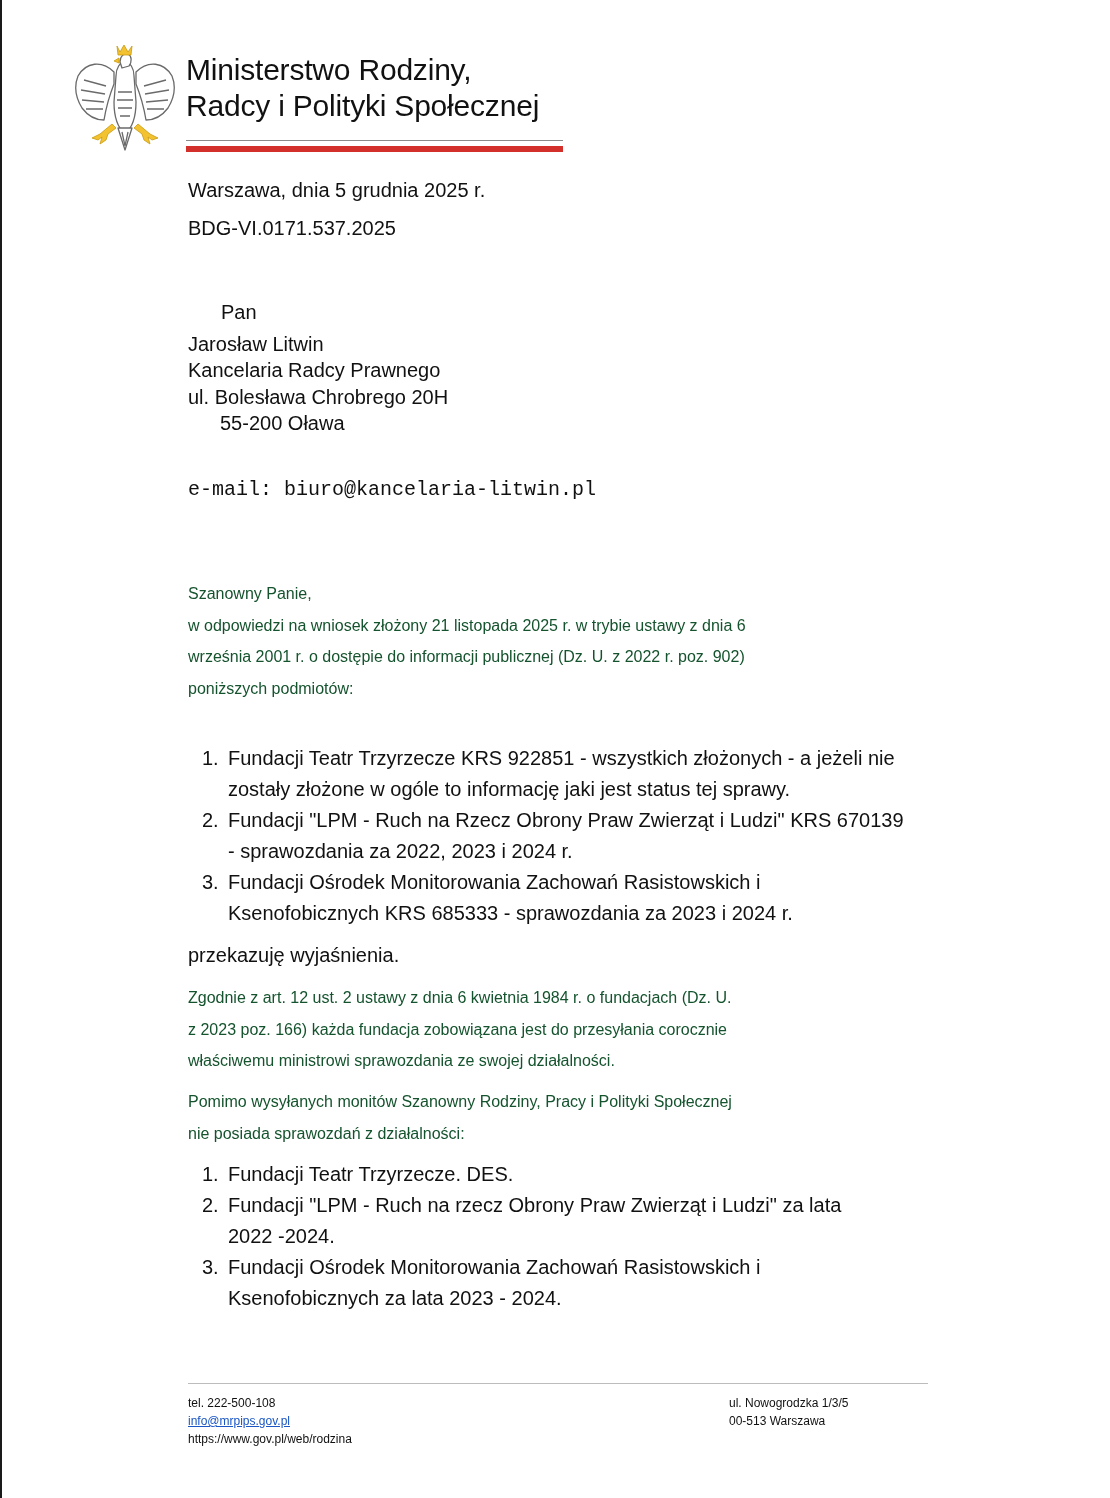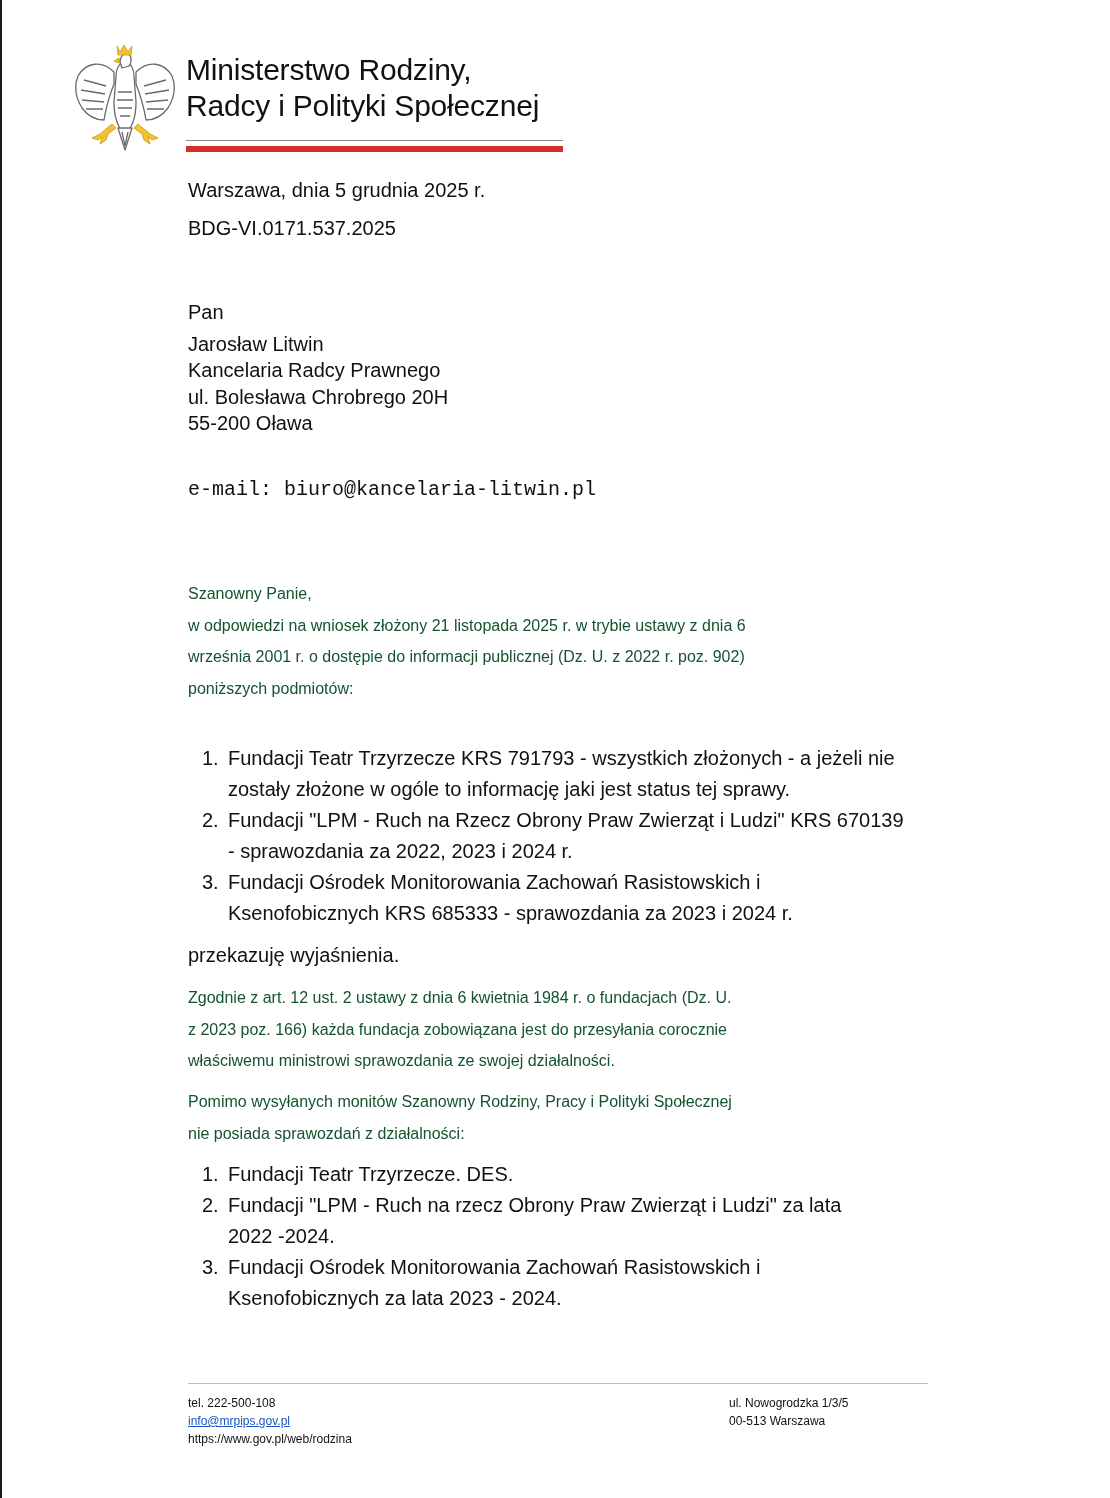--- a/index.html
+++ b/index.html
@@ -62,39 +62,39 @@
   <div>Ministerstwo Rodziny,</div>
   <div>Radcy i Polityki Społecznej</div>
 </div>
 <div class="rule-grey"></div>
 <div class="rule-red"></div>
 
 <div class="text" style="top:177px;">Warszawa, dnia 5 grudnia 2025 r.</div>
 <div class="text" style="top:215px;">BDG-VI.0171.537.2025</div>
 
 <div>
-  <div class="text" style="top:299px;">Pan</div>
+  <div class="text" style="top:299px;margin-left:33px;">Pan</div>
   <div class="text" style="top:331px;">Jarosław Litwin</div>
   <div class="text" style="top:357px;">Kancelaria Radcy Prawnego</div>
   <div class="text" style="top:384px;">ul. Bolesława Chrobrego 20H</div>
-  <div class="text" style="top:410px;">55-200 Oława</div>
+  <div class="text" style="top:410px;margin-left:32px;">55-200 Oława</div>
   <div class="text" style="top:477px;font-family:Liberation Mono, monospace;">e-mail: biuro@kancelaria-litwin.pl</div>
 </div>
 
 <div class="para" style="top:578px;">
   <p>Szanowny Panie,</p>
   <p>w odpowiedzi na wniosek złożony 21 listopada 2025 r. w trybie ustawy z dnia 6</p>
   <p>września 2001 r. o dostępie do informacji publicznej (Dz. U. z 2022 r. poz. 902)</p>
   <p>poniższych podmiotów:</p>
 </div>
 
 <ol class="list" style="top:743px;">
   <li>
     <span class="num">1.</span>
-    <span class="line">Fundacji Teatr Trzyrzecze KRS 791793 - wszystkich złożonych - a jeżeli nie</span>
+    <span class="line">Fundacji Teatr Trzyrzecze KRS 922851 - wszystkich złożonych - a jeżeli nie</span>
     <span class="line">zostały złożone w ogóle to informację jaki jest status tej sprawy.</span>
   </li>
   <li>
     <span class="num">2.</span>
     <span class="line">Fundacji "LPM - Ruch na Rzecz Obrony Praw Zwierząt i Ludzi" KRS 670139</span>
     <span class="line">- sprawozdania za 2022, 2023 i 2024 r.</span>
   </li>
   <li>
     <span class="num">3.</span>
     <span class="line">Fundacji Ośrodek Monitorowania Zachowań Rasistowskich i</span>

